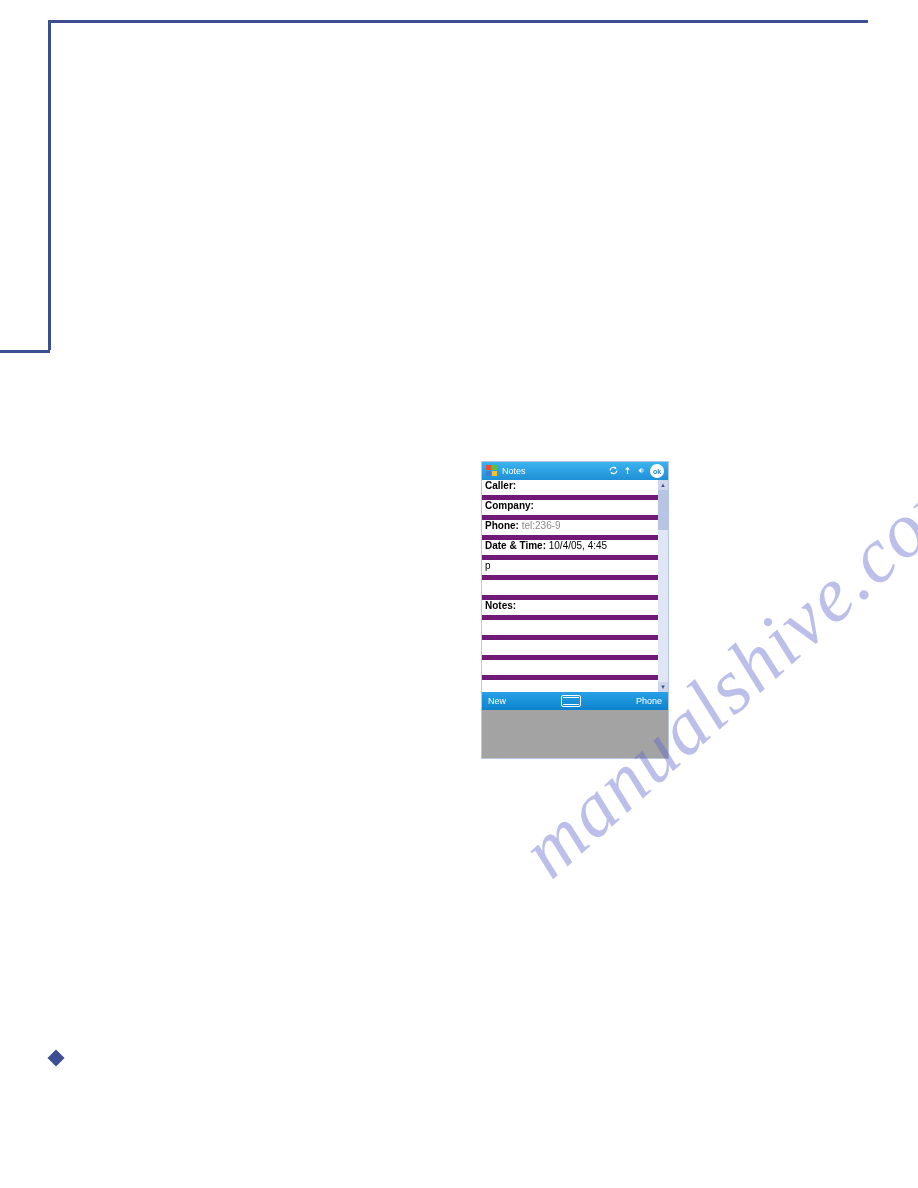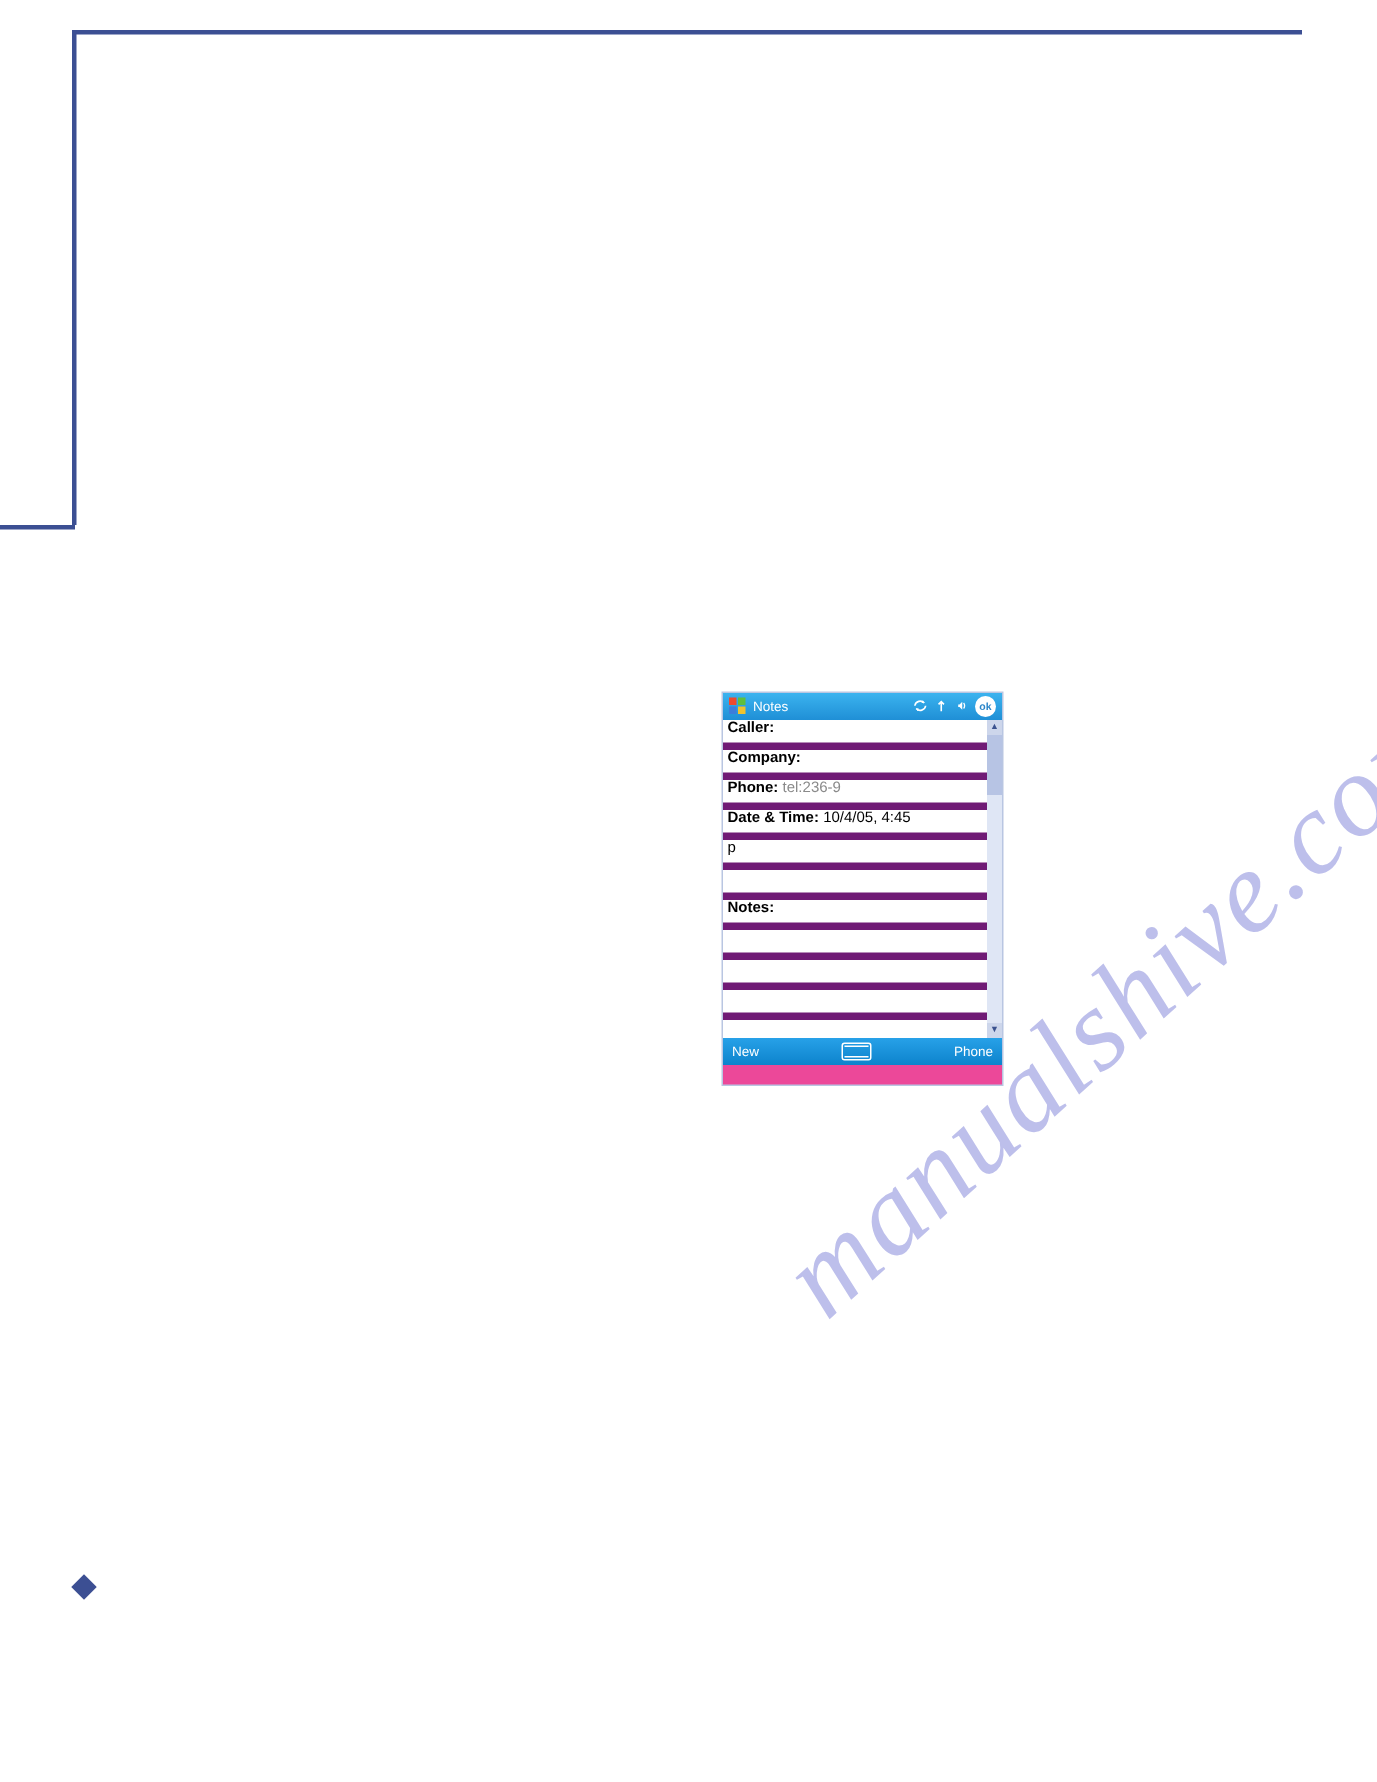--- a/index.html
+++ b/index.html
@@ -35,22 +35,22 @@
     width:50px;
     height:3px;
     background:#3c4f93;
   }
   
   .device {
     position:absolute;
     left:482px;
     top:462px;
     width:186px;
-    height:261px;
-    background:#ec4899;
+    height:296px;
+    background:#a3a3a3;
     box-shadow:0 0 0 1px #b9c6e2;
   }
   .titlebar {
     height:18px;
     background:linear-gradient(#3bb3ef,#1f8fd6);
     display:flex;
     align-items:center;
     padding:0 4px;
     gap:4px;
   }

